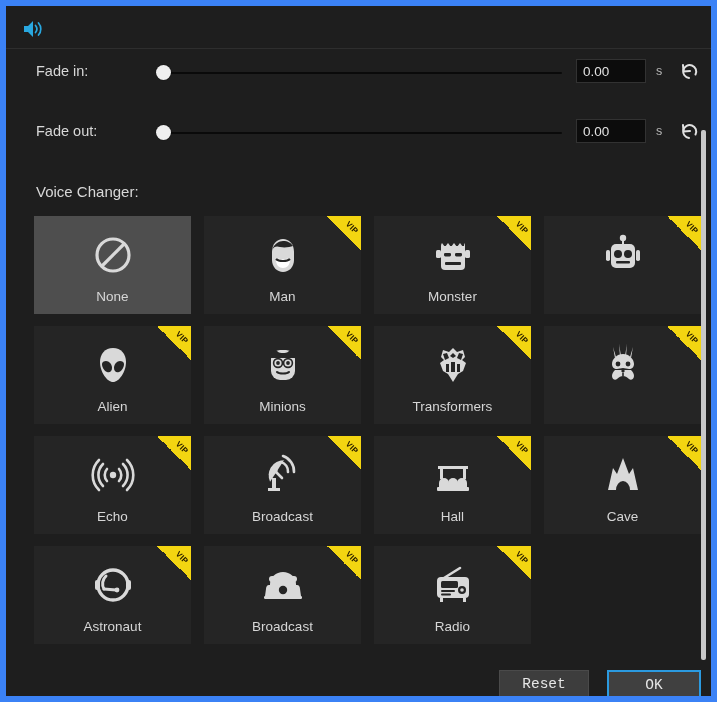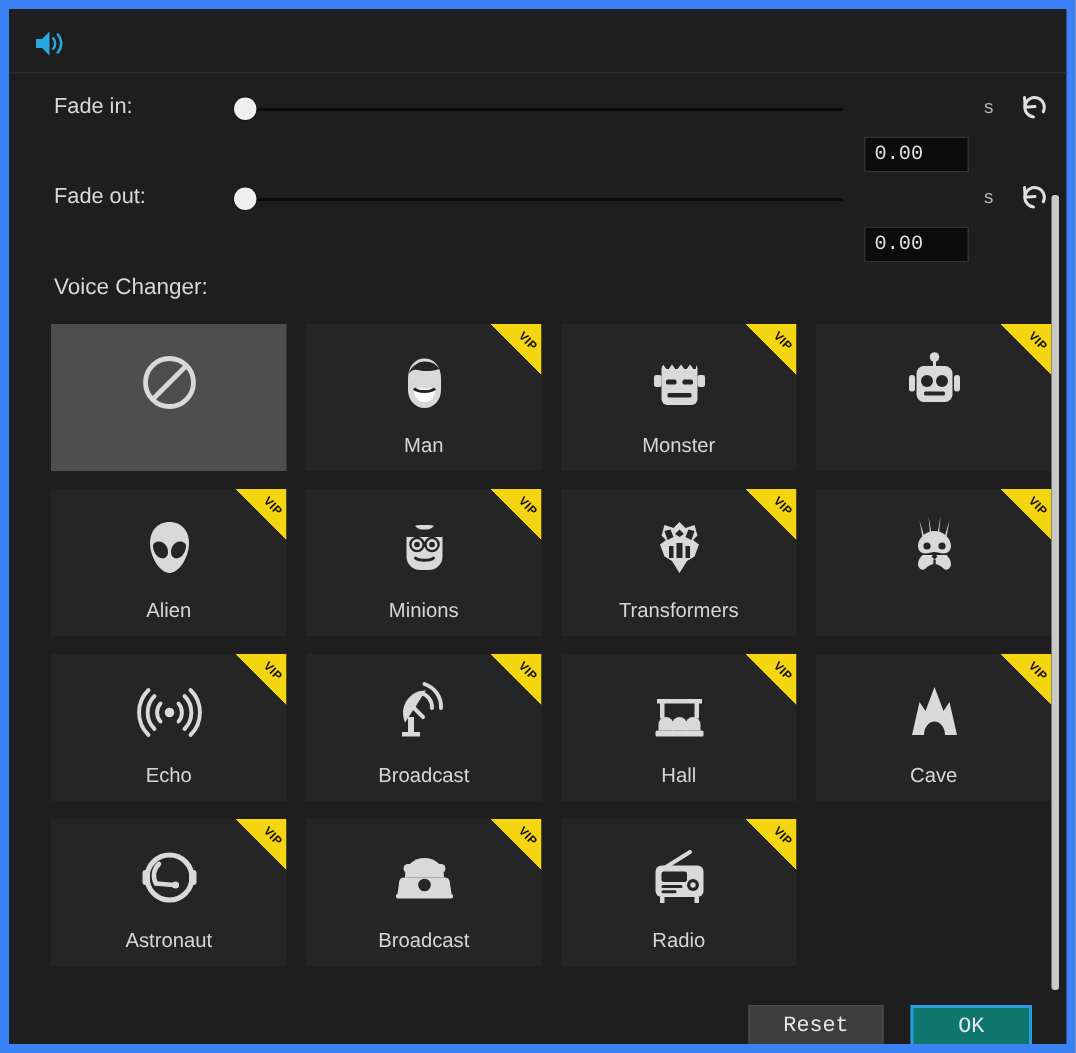--- a/index.html
+++ b/index.html
@@ -74,22 +74,21 @@
     left: 570px; top: 6px;
     width: 70px; height: 24px;
     background: #0c0c0c;
     border: 1px solid #323232;
     box-sizing: border-box;
     color: #e2e2e2;
     font-size: 13.5px;
     line-height: 22px;
     padding-left: 6px;
     outline: none;
-    font-family: Liberation Mono, monospace;
-    margin-top: 32px;
+    font-family: Liberation Sans, sans-serif;
   }
   .unit {
     position: absolute;
     left: 650px; top: 11px;
     font-size: 12.5px;
     color: #b6b6b6;
   }
   .resetico {
     position: absolute;
     left: 673px; top: 8px;
@@ -166,22 +165,22 @@
     font-family: Liberation Mono, monospace;
   }
   .btn-reset {
     left: 493px; top: 664px;
     width: 90px;
     background: #3d3d3d;
     border: 1px solid #4a4a4a;
   }
   .btn-ok {
     left: 601px; top: 664px;
-    width: 81px;
-    background: #0f766e;
+    width: 94px;
+    background: #404040;
     border: 2px solid #2b9ae0;
   }
 
   
   .scrollbar {
     position: absolute;
     right: 5px;
     top: 124px;
     width: 5px;
     height: 530px;
@@ -240,20 +239,21 @@
   <div class="section-label">Voice Changer:</div>
 
   <div class="grid" id="tile-grid">
       <div class="tile selected" style="left: 0px; top: 0px;">
         <span class="ico">
           <svg viewBox="0 0 50 50" width="50" height="50">
             <circle cx="25" cy="25" r="16" fill="none" stroke="#d9d9d9" stroke-width="3.2"></circle>
             <line x1="14" y1="36" x2="36" y2="14" stroke="#d9d9d9" stroke-width="3.2"></line>
           </svg>
         </span>
+        <div class="caption">None</div>
       </div>
       <div class="tile" style="left: 170px; top: 0px;">
         <span class="ico">
           <svg viewBox="0 0 50 50" width="50" height="50">
             <path d="M14 22c0-8 5-13 11-13s11 5 11 13v8c0 7-5 12-11 12s-11-5-11-12z" fill="#d9d9d9"></path>
             <path d="M14 20c2-6 7-9 11-9 5 0 8 2 10 5-3 1-8 2-13 1-3-1-6-1-8 3z" fill="#252525"></path>
             <path d="M18 30c2-2 4-1 7-1s5-1 7 1c0 5-3 8-7 8s-7-3-7-8z" fill="#fff"></path>
             <path d="M18 29c2 2 5 2 7 2s5 0 7-2" fill="none" stroke="#252525" stroke-width="2"></path>
           </svg>
         </span>

